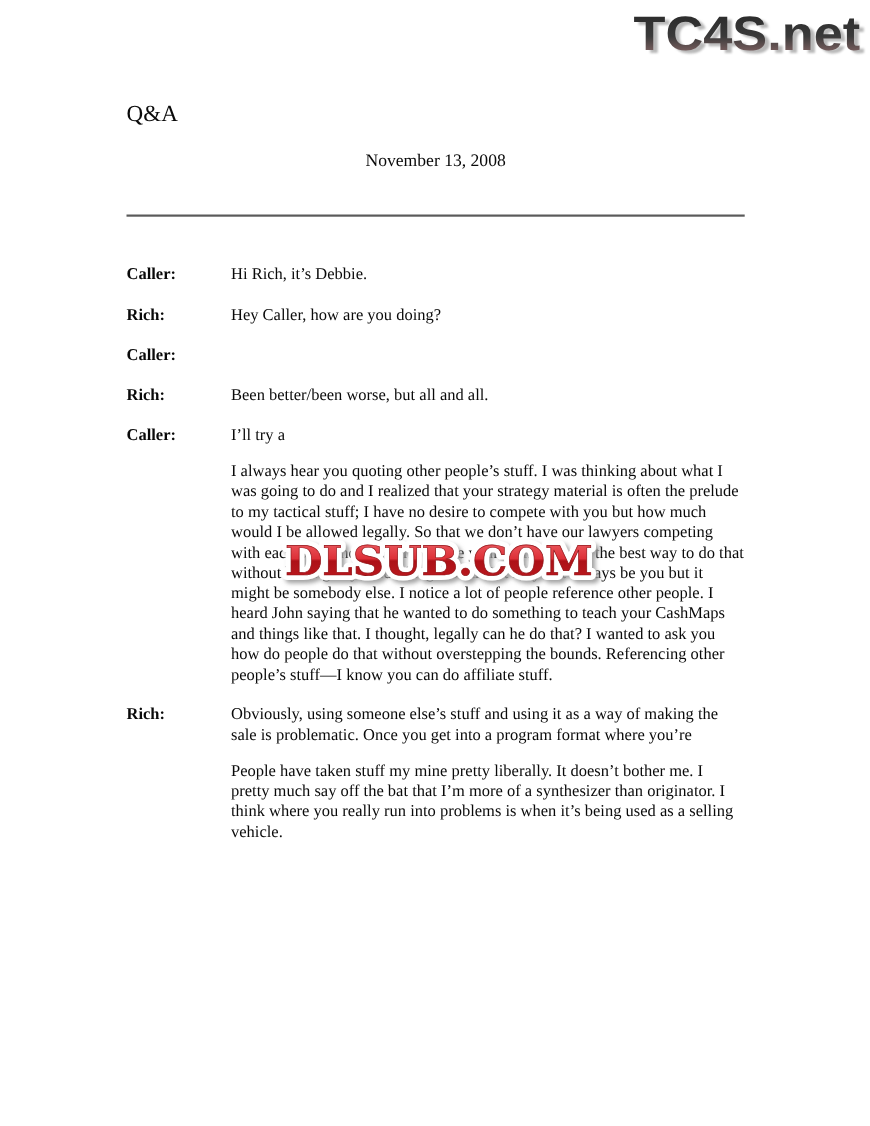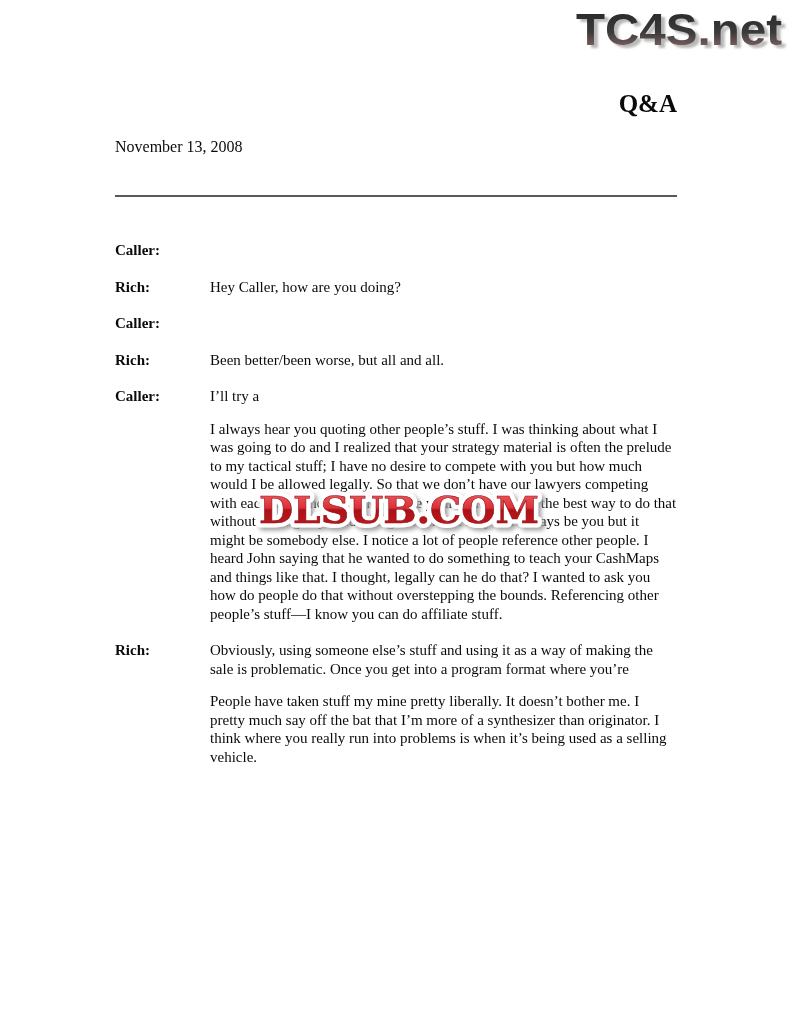--- a/index.html
+++ b/index.html
@@ -15,28 +15,28 @@
   .content {
     position: absolute;
     left: 115px;
     top: 0;
     width: 562px;
     font-size: 15px;
     line-height: 18.5px;
   }
   .doc-title {
     margin: 92px 0 0 0;
-    text-align: right;
-    font-size: 25px;
+    text-align: left;
+    font-size: 21px;
     line-height: 23px;
-    font-weight: bold;
+    font-weight: normal;
   }
   .doc-date {
     margin-top: 22px;
-    text-align: left;
+    text-align: center;
     font-size: 16px;
     line-height: 19px;
   }
   .rule {
     margin-top: 39px;
     border: none;
     border-top: 2px solid #5a5a5a;
     width: 100%;
   }
   .intro { margin-top: 53px; }
@@ -76,20 +76,23 @@
   <div class="content">
     <h1 class="doc-title">Q&amp;A</h1>
     <div class="doc-date">November 13, 2008</div>
     <hr class="rule">
 
 
     <div class="dialogue">
 
       <div class="drow">
         <span class="speaker">Caller:</span>
+        <div class="dtext">
+          <p>Hi Rich, it’s Debbie.</p>
+        </div>
       </div>
 
       <div class="drow">
         <span class="speaker">Rich:</span>
         <div class="dtext">
           <p>Hey Caller, how are you doing?</p>
         </div>
       </div>
 
       <div class="drow">

